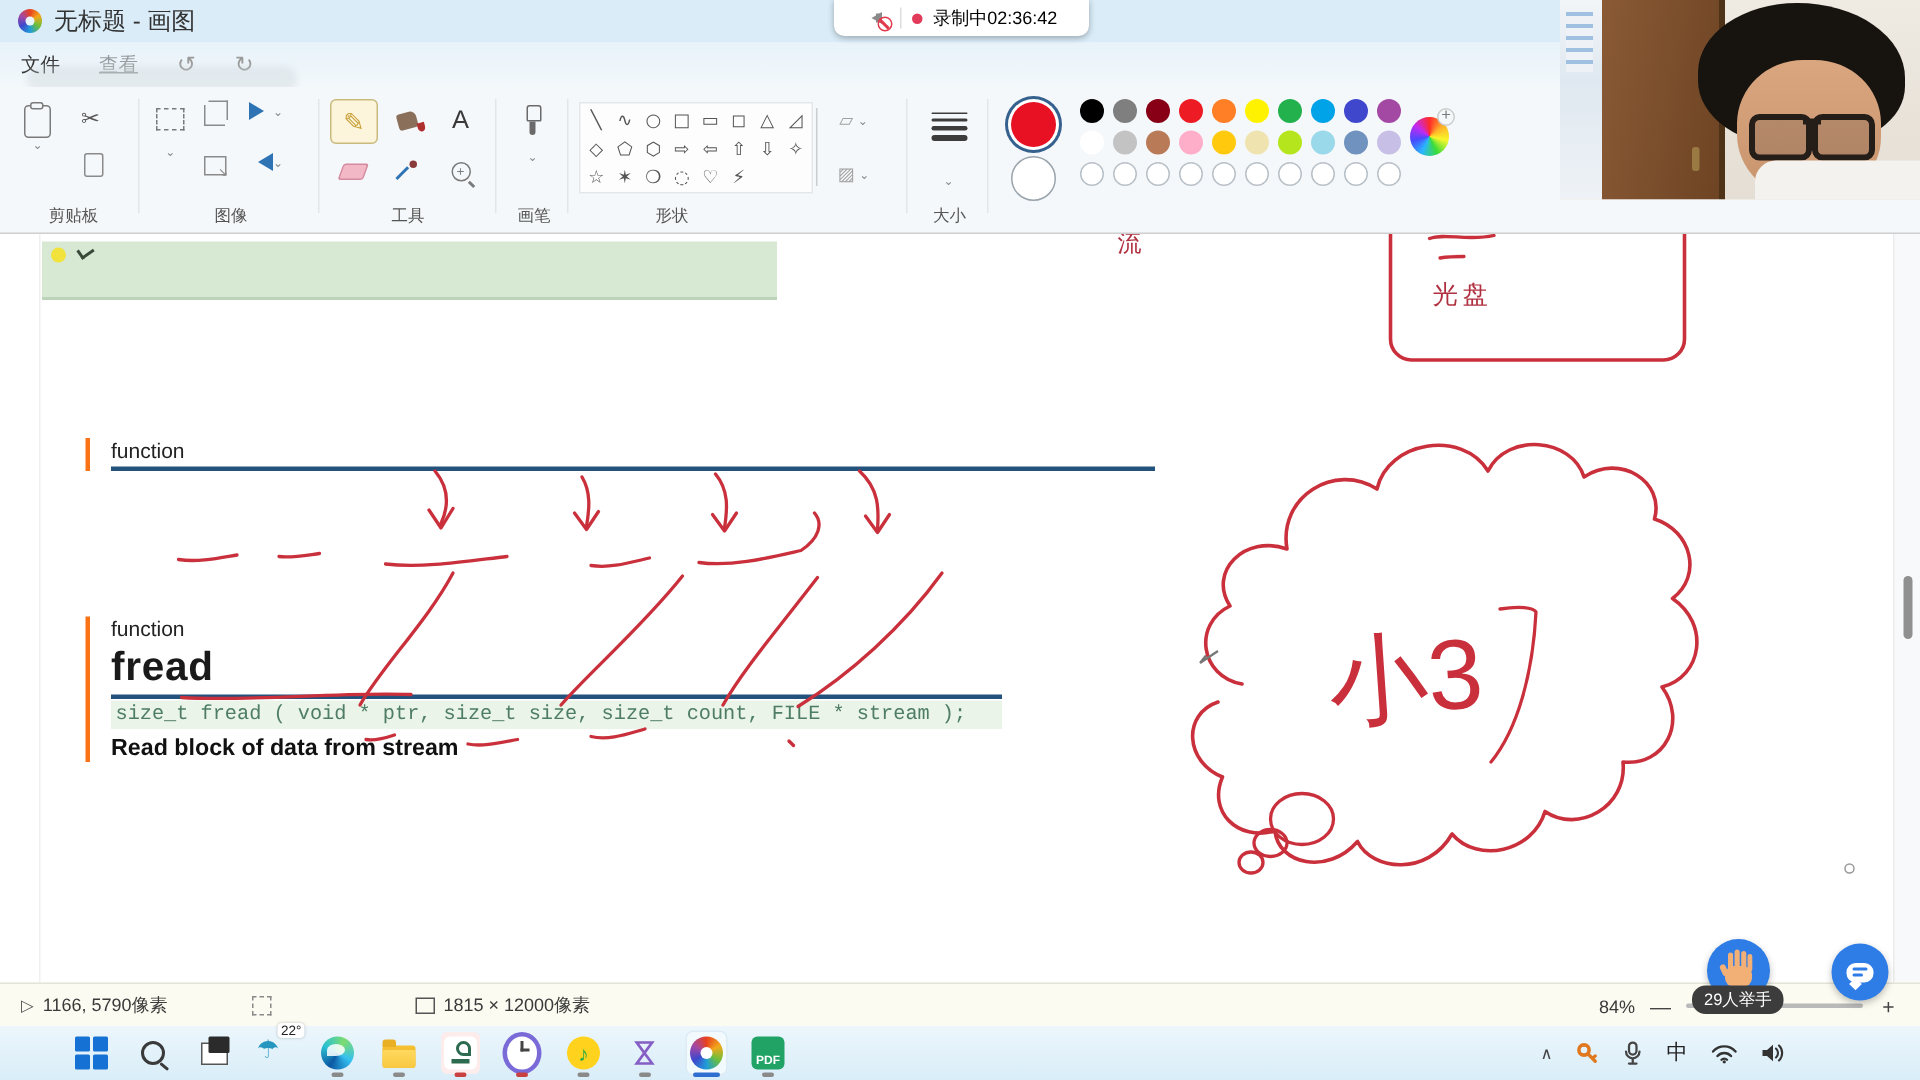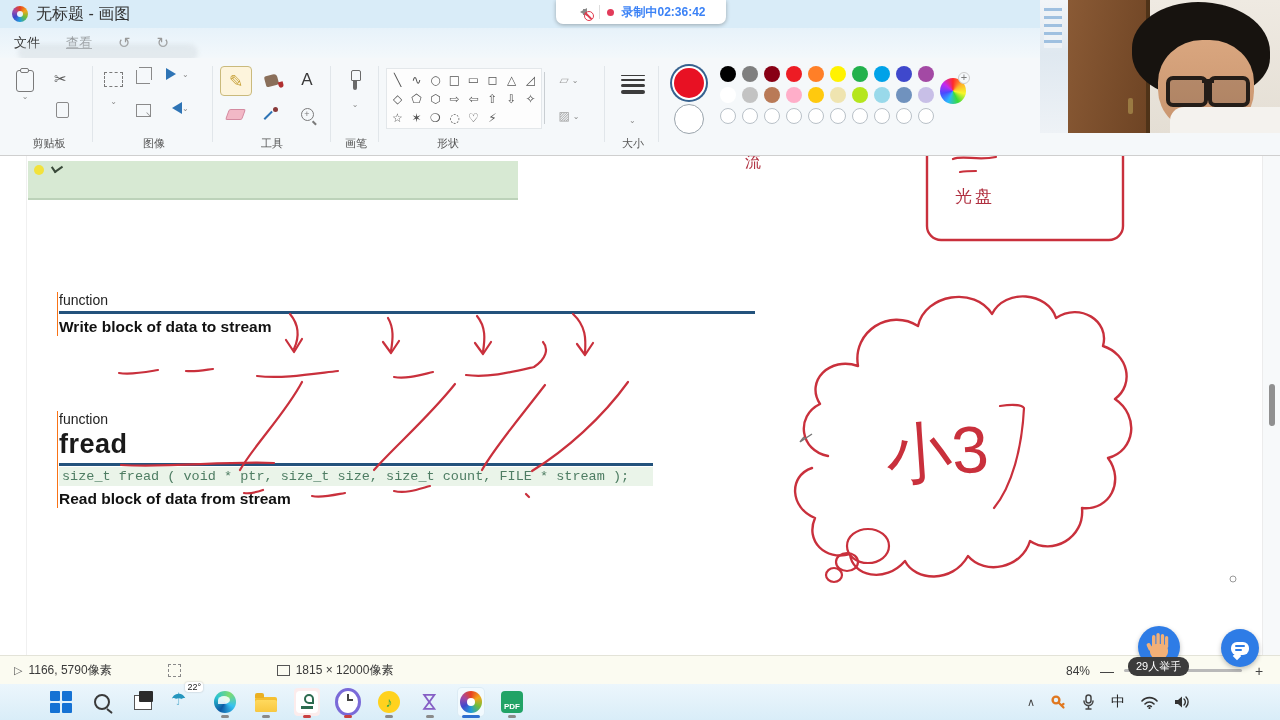--- a/index.html
+++ b/index.html
@@ -17,21 +17,21 @@
   .recorder{position:absolute;left:556px;top:0;width:170px;height:24px;background:#fff;
             border-radius:0 0 7px 7px;box-shadow:0 1px 4px rgba(0,0,0,.3);
             display:flex;align-items:center;justify-content:center;gap:7px;z-index:60;}
   .spk{position:relative;width:16px;height:14px;}
   .spk .cone{position:absolute;left:0;top:3px;width:0;height:0;border:4px solid transparent;border-right:7px solid #8a8a8a;}
   .spk .box{position:absolute;left:7px;top:4px;width:3px;height:6px;background:#8a8a8a;}
   .spk .ban{position:absolute;right:-2px;bottom:-2px;width:8px;height:8px;border:1.5px solid #e23b4e;border-radius:50%;}
   .spk .ban:after{content:"";position:absolute;left:-1px;top:2.5px;width:9px;height:1.5px;background:#e23b4e;transform:rotate(45deg);}
   .rec-divider{width:1px;height:14px;background:#ddd;}
   .rec-dot{width:7px;height:7px;border-radius:50%;background:#e23b5a;}
-  .rec-text{font-size:12px;color:#3b82f6;font-weight:bold;}
+  .rec-text{font-size:12px;color:#000000;}
   
   .menubar{position:absolute;left:0;top:28px;width:1280px;height:30px;
            background:linear-gradient(#e7f2fa,#f3f8fb);display:flex;align-items:center;gap:26px;
            padding-left:14px;box-sizing:border-box;font-size:13px;color:#333;}
   .menu-ghost{opacity:.45;filter:blur(.4px);text-decoration:underline;}
   .menu-icon{font-size:15px;color:#9a9a9a;}
   .wm{position:absolute;left:18px;top:44px;width:180px;height:18px;border-radius:9px;
       background:rgba(200,210,215,.35);filter:blur(2px);pointer-events:none;}
   
   .ribbon{position:absolute;left:0;top:58px;width:1280px;height:97px;background:#f5f8fa;
@@ -100,21 +100,21 @@
   .cam-glasses .lens{position:absolute;top:0;width:34px;height:23px;border:4px solid #241d18;border-radius:7px;background:rgba(90,70,60,.25);}
   .cam-glasses .l1{left:0;} .cam-glasses .l2{right:0;}
   .cam-glasses .bridge{position:absolute;left:36px;top:3px;width:12px;height:4px;background:#241d18;}
   .cam-shirt{position:absolute;left:130px;bottom:-6px;width:120px;height:32px;background:#f4f2ee;border-radius:14px 10px 0 0;}
   
   .canvas{position:absolute;left:0;top:155px;width:1280px;height:500px;background:#fff;border-top:1px solid #cfcfcf;}
   .canvas-leftline{position:absolute;left:26px;top:0;width:1px;height:500px;background:#f0f0f0;}
   .green-block{position:absolute;left:28px;top:5px;width:490px;height:37px;background:#d7e9d3;border-bottom:2px solid #bcd2b9;}
   .green-dot{position:absolute;left:6px;top:4px;width:10px;height:10px;border-radius:50%;background:#f2e23c;}
   .green-tick{position:absolute;left:24px;top:3px;width:8px;height:5px;border-left:2px solid #3a4a3a;border-bottom:2px solid #3a4a3a;transform:rotate(-35deg);}
-  .func{position:absolute;border-left:1px solid #f97316;padding-left:1px;}
+  .func{position:absolute;border-left:3px solid #f97316;padding-left:14px;}
   .kicker{font-size:14px;color:#222;}
   .fname{font-size:27px;font-weight:bold;color:#1a1a1a;margin-top:2px;letter-spacing:.5px;}
   .fhr{height:0;border-top:3px solid #23527c;margin-top:3px;}
   .fcode{margin-top:1px;background:#eaf4e9;color:#4e7d63;font-family:"Liberation Mono",monospace;
          font-size:13.5px;padding:2px 3px;white-space:nowrap;}
   .fdesc{margin-top:4px;font-size:15.5px;font-weight:bold;color:#111;}
   .ann{position:absolute;left:0;top:0;width:1280px;height:500px;pointer-events:none;}
   .scrollcol{position:absolute;right:0;top:0;width:17px;height:500px;background:#f7f9fa;border-left:1px solid #ececec;}
   .scrollthumb{position:absolute;right:5px;top:228px;width:6px;height:42px;background:#909090;border-radius:3px;}
   
@@ -389,21 +389,20 @@
   <div class="canvas">
     <div class="canvas-leftline"></div>
     <div class="green-block">
       <div class="green-dot"></div>
       <div class="green-tick"></div>
     </div>
 
     <div class="func" style="left:57px;top:136px;">
       <div class="kicker">function</div>
       <div class="fhr" style="width:696px;"></div>
-      <div class="fdesc">Write block of data to stream</div>
     </div>
 
     <div class="func" style="left:57px;top:255px;">
       <div class="kicker">function</div>
       <div class="fname">fread</div>
       <div class="fhr" style="width:594px;"></div>
       <div class="fcode" style="width:588px;">size_t fread ( void * ptr, size_t size, size_t count, FILE * stream );</div>
       <div class="fdesc">Read block of data from stream</div>
     </div>
 

